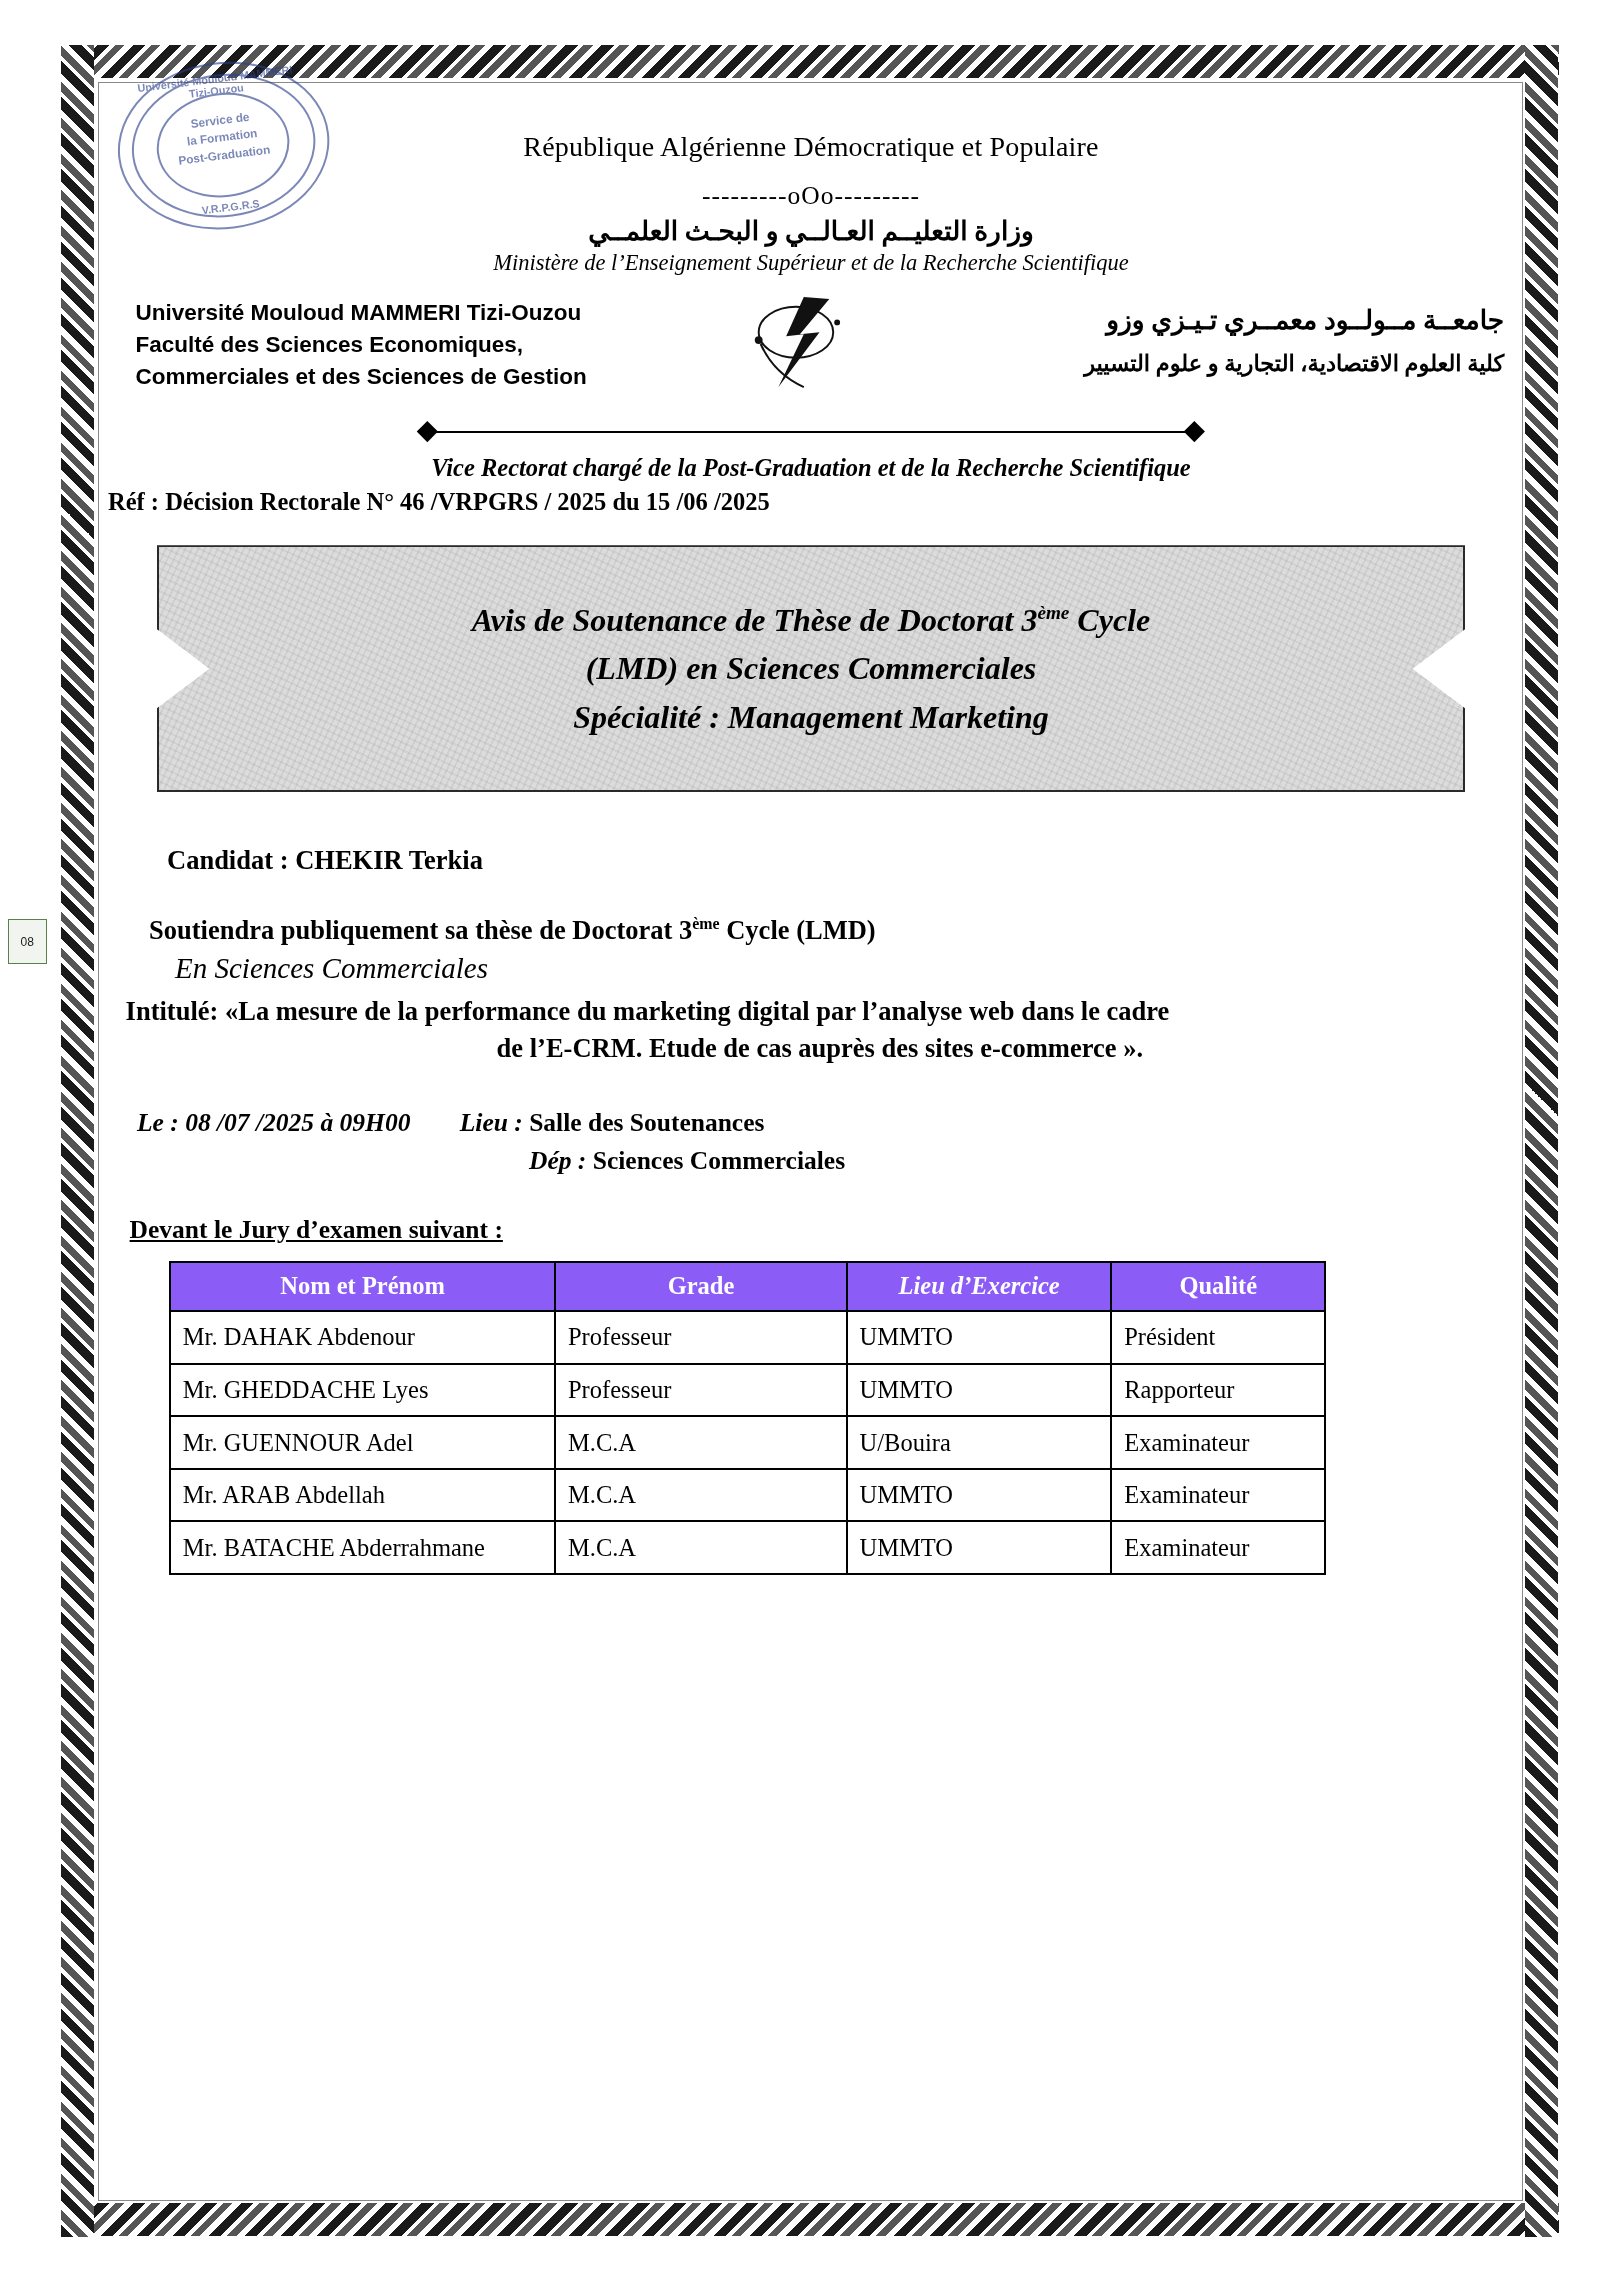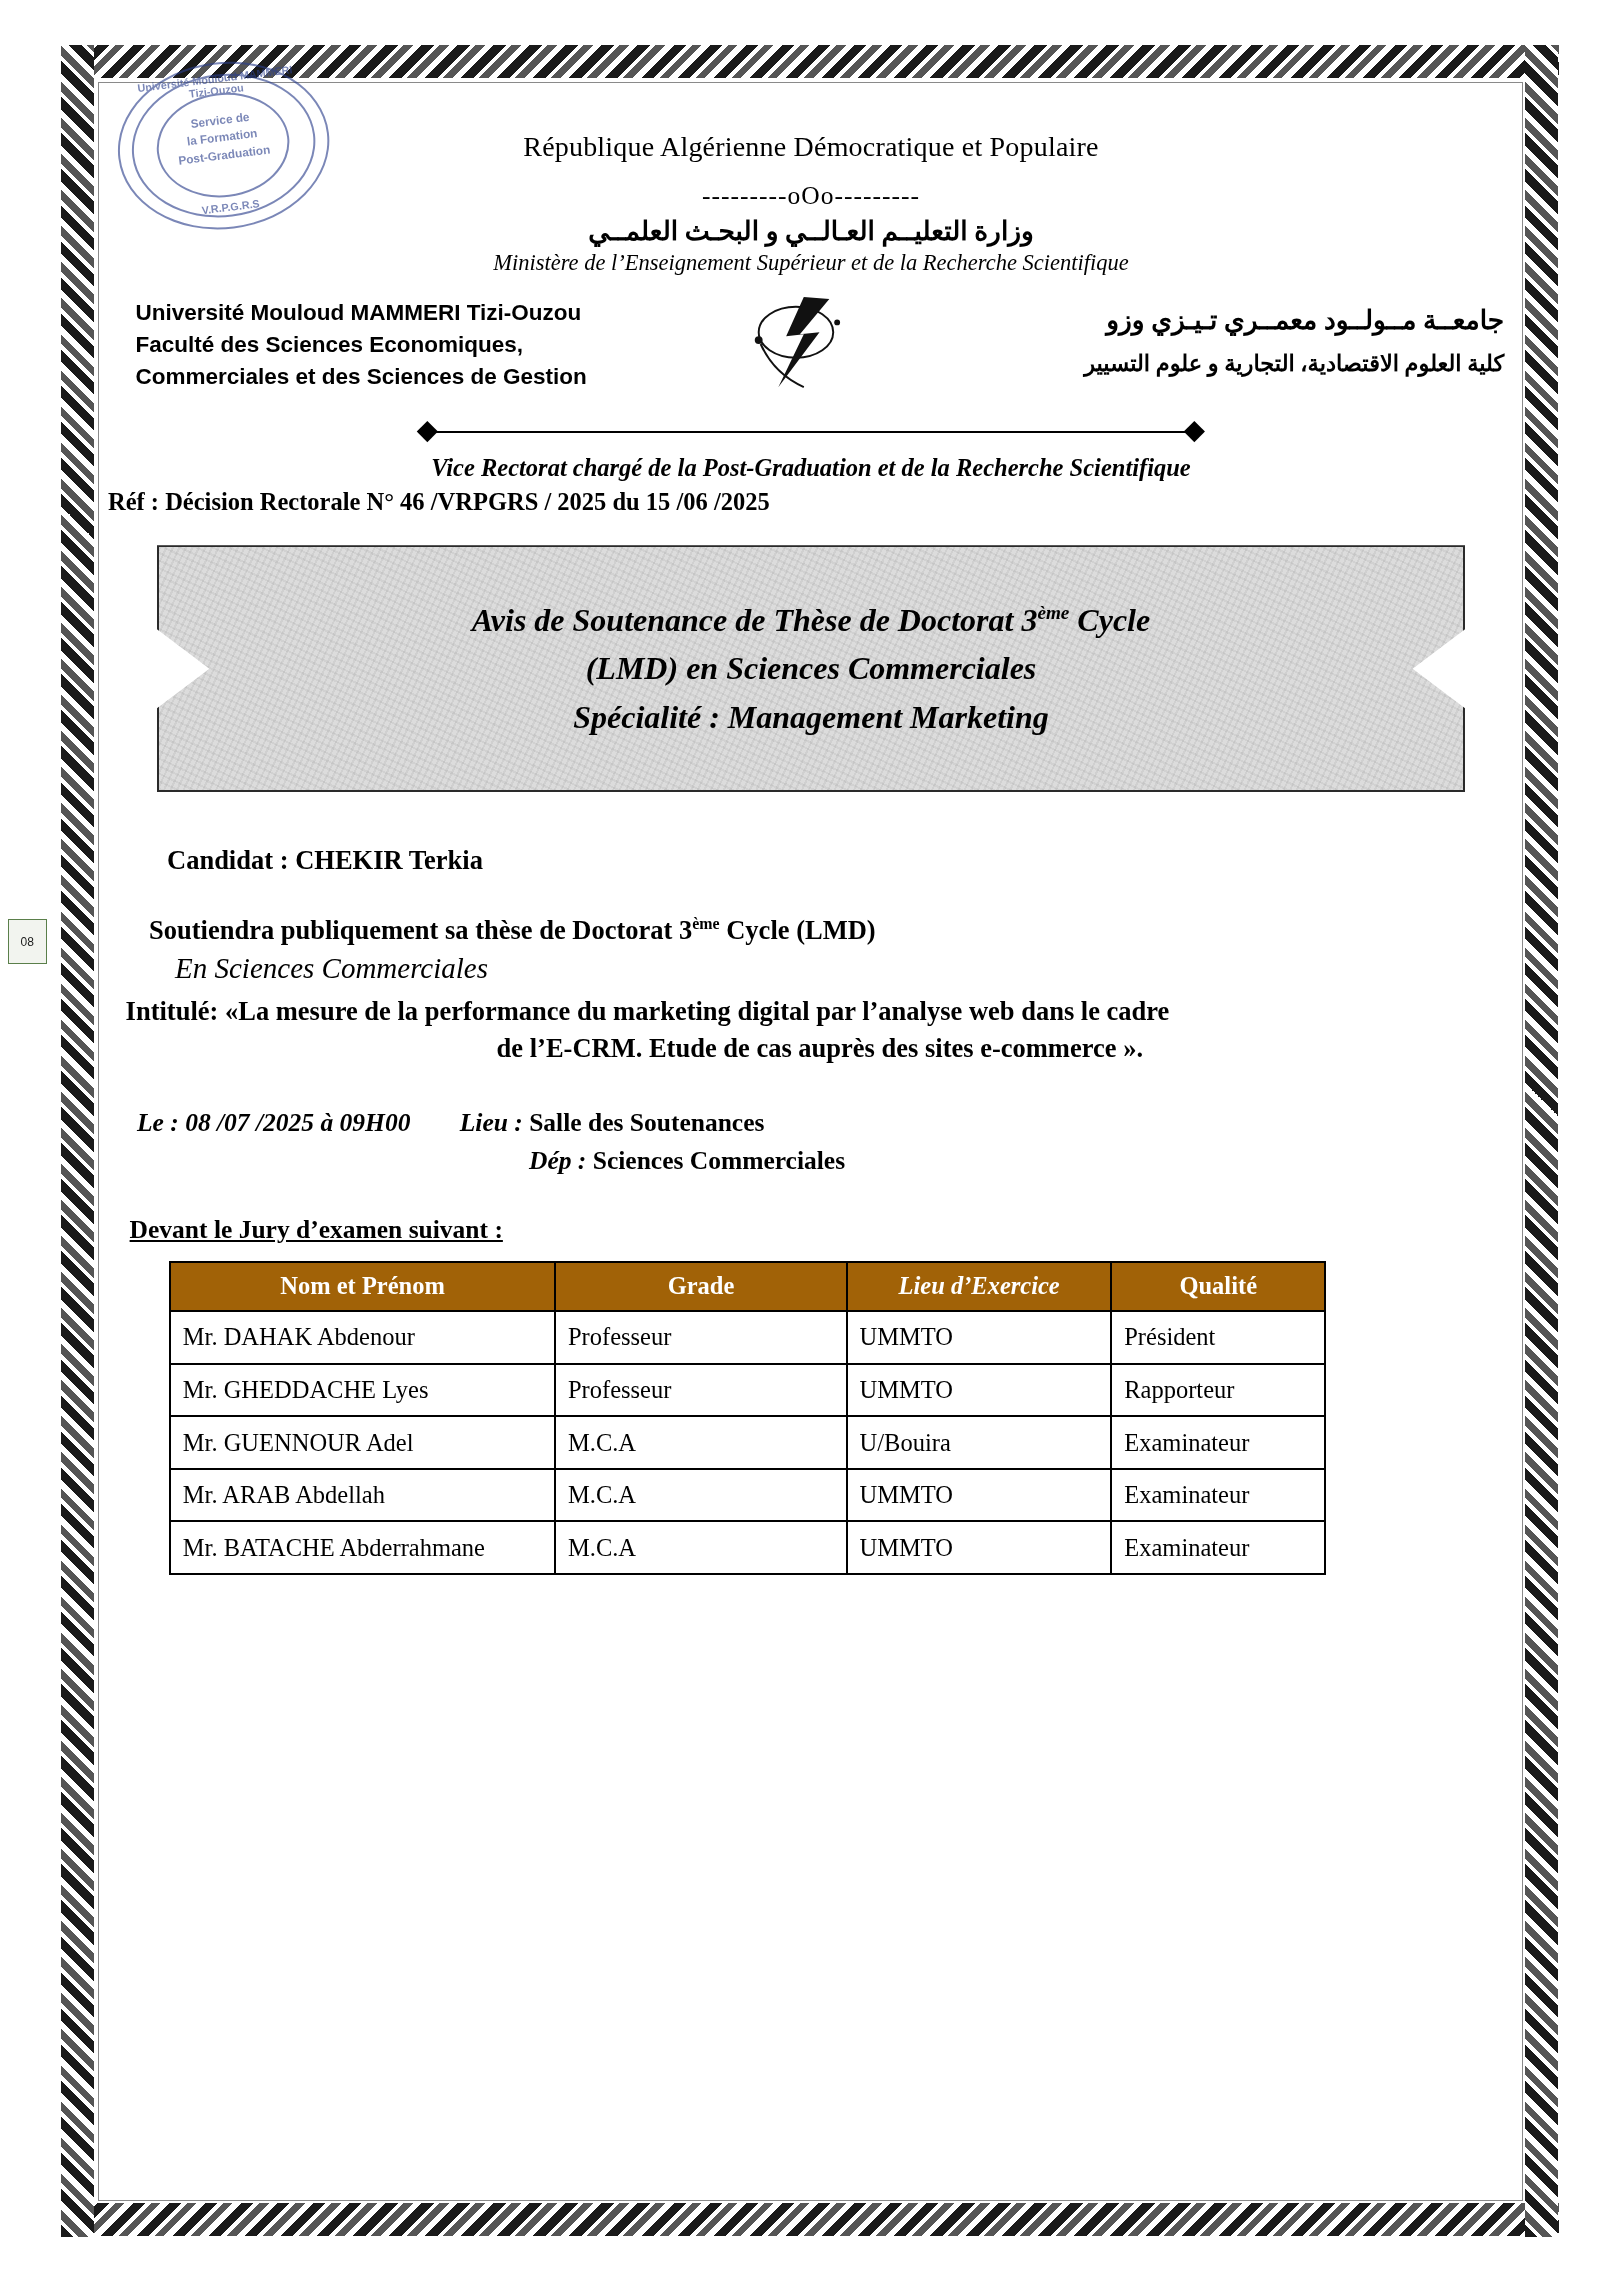--- a/index.html
+++ b/index.html
@@ -228,21 +228,21 @@
     text-decoration: underline;
   }
 
   table.jury {
     margin: 15.7px 0 0 61px;
     width: 1157px;
     border-collapse: collapse;
     font-size: 24.5px;
   }
   table.jury th {
-    background: #a16207;
+    background: #8b5cf6;
     color: #fff;
     border: 2px solid #000;
     padding: 9.8px 5.9px;
     font-weight: bold;
     text-align: center;
   }
   table.jury td {
     border: 2px solid #000;
     padding: 8.8px 11.8px;
     height: 33px;

